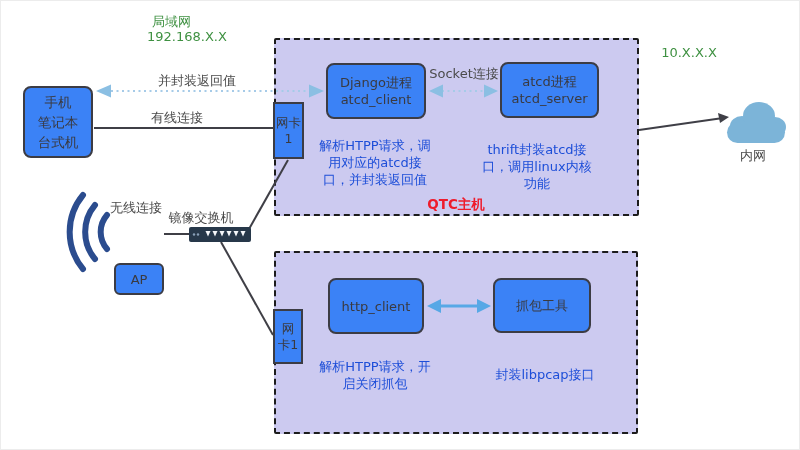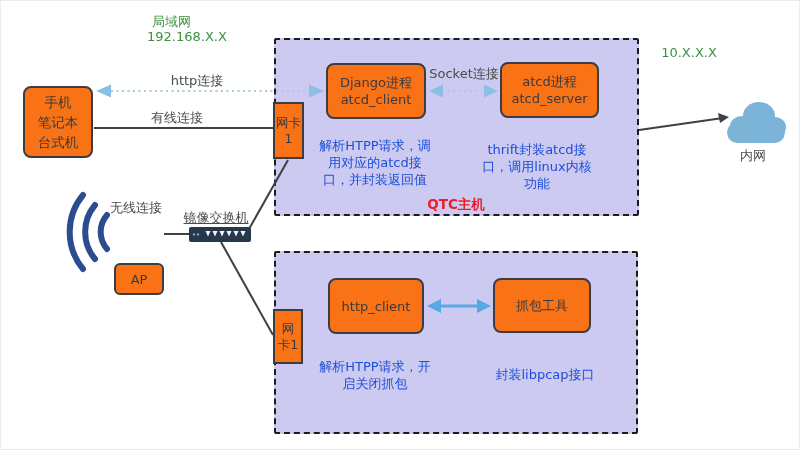--- a/index.html
+++ b/index.html
@@ -6,21 +6,21 @@
   .canvas{
     position:relative;width:800px;height:450px;background:#ffffff;
     font-family:"DejaVu Sans","Liberation Sans",sans-serif;
     overflow:hidden;box-sizing:border-box;border:1px solid #ececec;padding-left:40px;
   }
   .abs{position:absolute;box-sizing:border-box;}
   .host{
     background:#cccaf0;border:2px dashed #1c1c1c;border-radius:2px;z-index:1;
   }
   .node{
-    background:#f97316;border:2px solid #3c3c44;border-radius:8px;
+    background:#3b82f6;border:2px solid #3c3c44;border-radius:8px;
     display:flex;align-items:center;justify-content:center;text-align:center;
     white-space:pre-line;font-size:13px;line-height:17px;color:#3a3a40;z-index:3;
   }
   .node.client{font-size:13.5px;line-height:20px;}
   .nic{
     border-radius:0;font-size:12.5px;line-height:16px;padding:2px 1px;
     word-break:break-all;align-items:center;
   }
   .lbl{
     font-size:13px;color:#4b4b4b;text-align:center;z-index:2;white-space:nowrap;
@@ -42,24 +42,24 @@
 
   <div class="abs host" style="left:273px;top:37px;width:365px;height:178px;"></div>
   <div class="abs host" style="left:273px;top:250px;width:364px;height:183px;"></div>
 
   <div class="abs lbl green" style="left:146px;top:13px;line-height:15px;">
     <div style="padding-left:5px;">局域网</div>
     <div>192.168.X.X</div>
   </div>
   <div class="abs lbl green" style="left:648px;top:44px;width:80px;text-align:center;">10.X.X.X</div>
 
-  <div class="abs lbl" style="left:156px;top:71px;width:80px;">http连接</div>
+  <div class="abs lbl" style="left:156px;top:71px;width:80px;">并封装返回值</div>
   <div class="abs lbl" style="left:136px;top:108px;width:80px;">有线连接</div>
   <div class="abs lbl" style="left:95px;top:198px;width:80px;">无线连接</div>
-  <div class="abs lbl" style="left:173px;top:208px;width:84px;text-decoration:underline;">镜像交换机</div>
+  <div class="abs lbl" style="left:158px;top:208px;width:84px;">镜像交换机</div>
   <div class="abs lbl" style="left:421px;top:64px;width:84px;">Socket连接</div>
   <div class="abs lbl" style="left:722px;top:146px;width:60px;">内网</div>
 
   <div class="abs node client" style="left:22px;top:85px;width:70px;height:72px;">手机
 笔记本
 台式机</div>
   <div class="abs node" style="left:113px;top:217px;width:50px;height:32px;border-radius:6px;margin-top:45px;">AP</div>
   <div class="abs node nic" style="left:272px;top:101px;width:31px;height:57px;">网卡1</div>
   <div class="abs node" style="left:325px;top:62px;width:100px;height:56px;">Django进程
 atcd_client</div>

